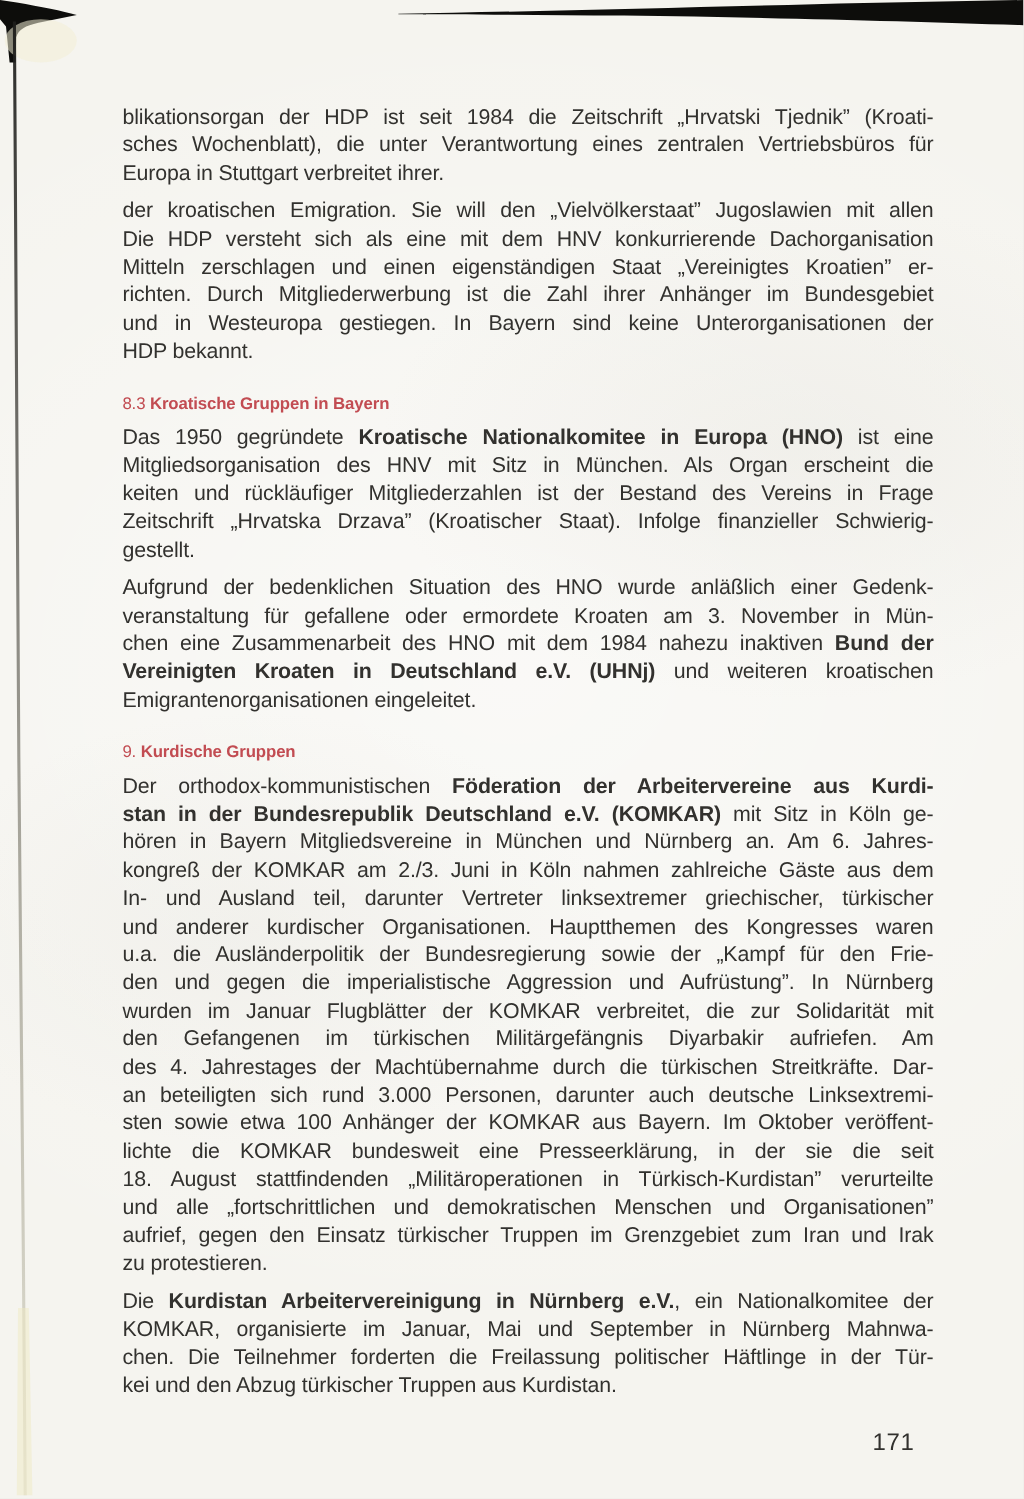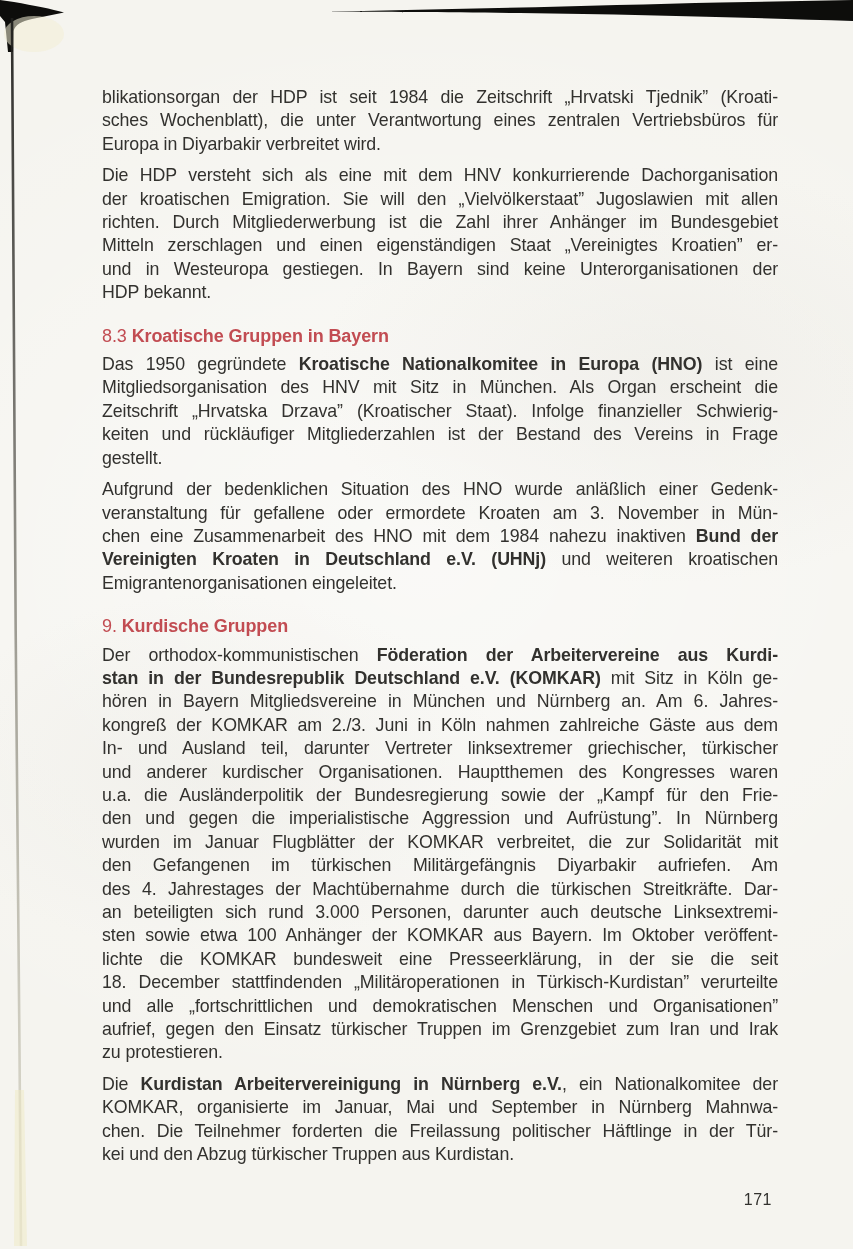--- a/index.html
+++ b/index.html
@@ -36,32 +36,32 @@
   .line {
     text-align: justify;
     text-align-last: justify;
     min-height: 23.4px;
   }
   .line:last-child { text-align-last: left; }
   .b { font-weight: bold; }
   .heading {
     margin: 20px 0 5px 0;
     color: var(--red, #c24c52);
-    font-size: 18px;
+    font-size: 14px;
     line-height: 23.4px;
   }
   .hnum { font-weight: normal; }
   .htitle { font-weight: bold; }
   .pagenum {
     position: absolute;
-    left: 109px; top: 1191px;
+    left: 99px; top: 1191px;
     width: 663px;
     text-align: right;
     color: var(--ink, #32312e);
-    font-size: 16px;
+    font-size: 20px;
     letter-spacing: 0.5px;
   }
 </style>
 </head>
 <body>
 
 <div class="page">
 
   <svg class="artifacts" viewBox="0 0 853 1249" xmlns="http://www.w3.org/2000/svg">
     <defs>
@@ -81,36 +81,36 @@
 
     <path d="M 12,18 C 13,300 16,720 19.5,1050 C 20.5,1140 21,1205 21,1246" fill="none" stroke="url(#leftFade)" stroke-width="2.6"></path>
 
     <path d="M 15,1090 L 24,1090 L 27,1246 L 14,1246 Z" fill="#efe9c4" opacity="0.5"></path>
   </svg>
 
   <div class="textcol">
       <div class="paragraph">
         <div class="line"><span>blikationsorgan der HDP ist seit 1984 die Zeitschrift „Hrvatski Tjednik” (Kroati-</span></div>
         <div class="line"><span>sches Wochenblatt), die unter Verantwortung eines zentralen Vertriebsbüros für</span></div>
-        <div class="line"><span>Europa in Diyarbakir verbreitet wird.</span></div>
+        <div class="line"><span>Europa in Stuttgart verbreitet ihrer.</span></div>
       </div>
       <div class="paragraph">
+        <div class="line"><span>der kroatischen Emigration. Sie will den „Vielvölkerstaat” Jugoslawien mit allen</span></div>
         <div class="line"><span>Die HDP versteht sich als eine mit dem HNV konkurrierende Dachorganisation</span></div>
-        <div class="line"><span>der kroatischen Emigration. Sie will den „Vielvölkerstaat” Jugoslawien mit allen</span></div>
+        <div class="line"><span>Mitteln zerschlagen und einen eigenständigen Staat „Vereinigtes Kroatien” er-</span></div>
         <div class="line"><span>richten. Durch Mitgliederwerbung ist die Zahl ihrer Anhänger im Bundesgebiet</span></div>
-        <div class="line"><span>Mitteln zerschlagen und einen eigenständigen Staat „Vereinigtes Kroatien” er-</span></div>
         <div class="line"><span>und in Westeuropa gestiegen. In Bayern sind keine Unterorganisationen der</span></div>
         <div class="line"><span>HDP bekannt.</span></div>
       </div>
       <div class="heading"><span class="hnum">8.3 </span><span class="htitle">Kroatische Gruppen in Bayern</span></div>
       <div class="paragraph">
         <div class="line"><span>Das 1950 gegründete </span><span class="b">Kroatische Nationalkomitee in Europa (HNO)</span><span> ist eine</span></div>
         <div class="line"><span>Mitgliedsorganisation des HNV mit Sitz in München. Als Organ erscheint die</span></div>
+        <div class="line"><span>keiten und rückläufiger Mitgliederzahlen ist der Bestand des Vereins in Frage</span></div>
         <div class="line"><span>Zeitschrift „Hrvatska Drzava” (Kroatischer Staat). Infolge finanzieller Schwierig-</span></div>
-        <div class="line"><span>keiten und rückläufiger Mitgliederzahlen ist der Bestand des Vereins in Frage</span></div>
         <div class="line"><span>gestellt.</span></div>
       </div>
       <div class="paragraph">
         <div class="line"><span>Aufgrund der bedenklichen Situation des HNO wurde anläßlich einer Gedenk-</span></div>
         <div class="line"><span>veranstaltung für gefallene oder ermordete Kroaten am 3. November in Mün-</span></div>
         <div class="line"><span>chen eine Zusammenarbeit des HNO mit dem 1984 nahezu inaktiven </span><span class="b">Bund der</span></div>
         <div class="line"><span class="b">Vereinigten Kroaten in Deutschland e.V. (UHNj)</span><span> und weiteren kroatischen</span></div>
         <div class="line"><span>Emigrantenorganisationen eingeleitet.</span></div>
       </div>
       <div class="heading"><span class="hnum">9. </span><span class="htitle">Kurdische Gruppen</span></div>
@@ -122,21 +122,21 @@
         <div class="line"><span>In- und Ausland teil, darunter Vertreter linksextremer griechischer, türkischer</span></div>
         <div class="line"><span>und anderer kurdischer Organisationen. Hauptthemen des Kongresses waren</span></div>
         <div class="line"><span>u.a. die Ausländerpolitik der Bundesregierung sowie der „Kampf für den Frie-</span></div>
         <div class="line"><span>den und gegen die imperialistische Aggression und Aufrüstung”. In Nürnberg</span></div>
         <div class="line"><span>wurden im Januar Flugblätter der KOMKAR verbreitet, die zur Solidarität mit</span></div>
         <div class="line"><span>den Gefangenen im türkischen Militärgefängnis Diyarbakir aufriefen. Am</span></div>
         <div class="line"><span>des 4. Jahrestages der Machtübernahme durch die türkischen Streitkräfte. Dar-</span></div>
         <div class="line"><span>an beteiligten sich rund 3.000 Personen, darunter auch deutsche Linksextremi-</span></div>
         <div class="line"><span>sten sowie etwa 100 Anhänger der KOMKAR aus Bayern. Im Oktober veröffent-</span></div>
         <div class="line"><span>lichte die KOMKAR bundesweit eine Presseerklärung, in der sie die seit</span></div>
-        <div class="line"><span>18. December stattfindenden „Militäroperationen in Türkisch-Kurdistan” verurteilte</span></div>
+        <div class="line"><span>18. August stattfindenden „Militäroperationen in Türkisch-Kurdistan” verurteilte</span></div>
         <div class="line"><span>und alle „fortschrittlichen und demokratischen Menschen und Organisationen”</span></div>
         <div class="line"><span>aufrief, gegen den Einsatz türkischer Truppen im Grenzgebiet zum Iran und Irak</span></div>
         <div class="line"><span>zu protestieren.</span></div>
       </div>
       <div class="paragraph">
         <div class="line"><span>Die </span><span class="b">Kurdistan Arbeitervereinigung in Nürnberg e.V.</span><span>, ein Nationalkomitee der</span></div>
         <div class="line"><span>KOMKAR, organisierte im Januar, Mai und September in Nürnberg Mahnwa-</span></div>
         <div class="line"><span>chen. Die Teilnehmer forderten die Freilassung politischer Häftlinge in der Tür-</span></div>
         <div class="line"><span>kei und den Abzug türkischer Truppen aus Kurdistan.</span></div>
       </div>

